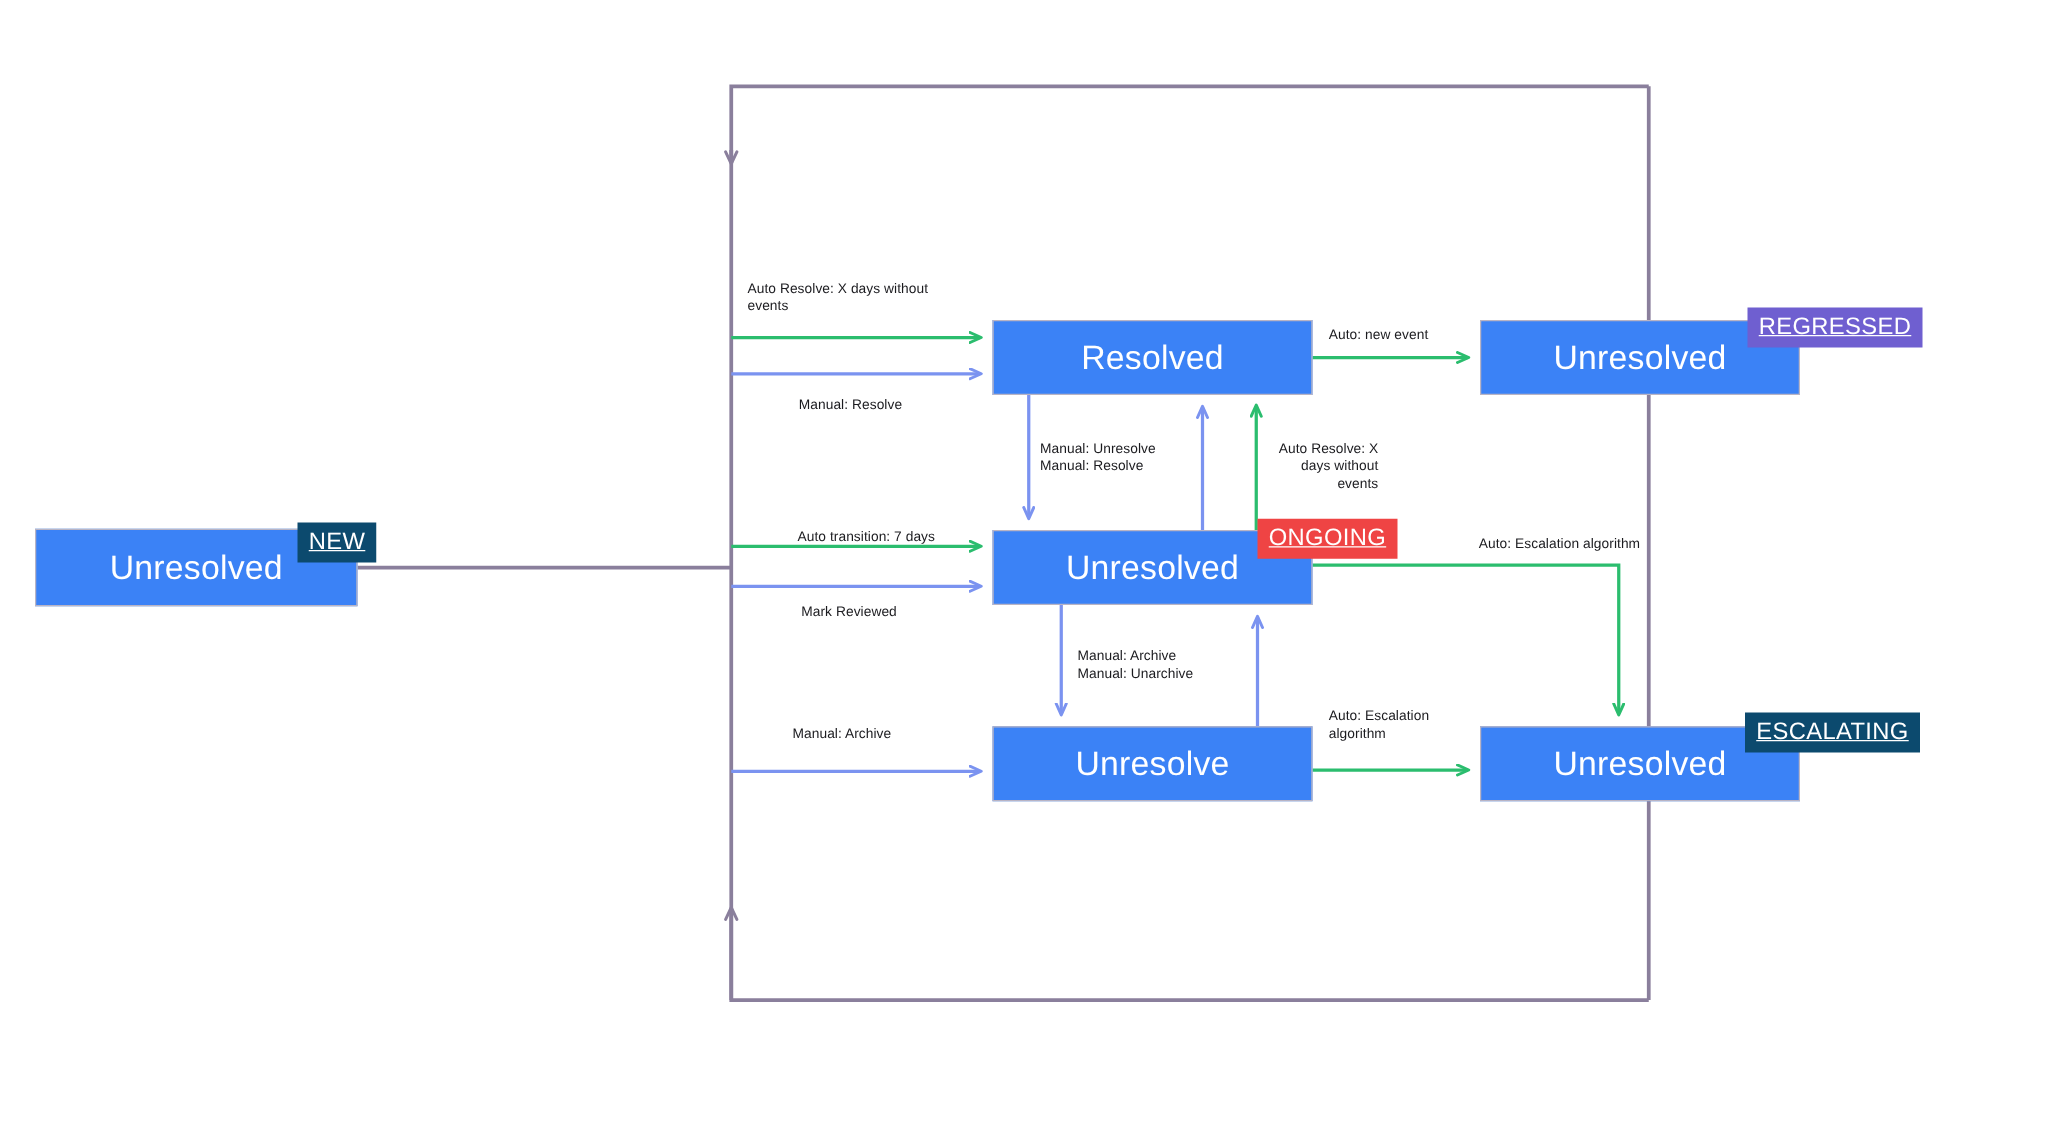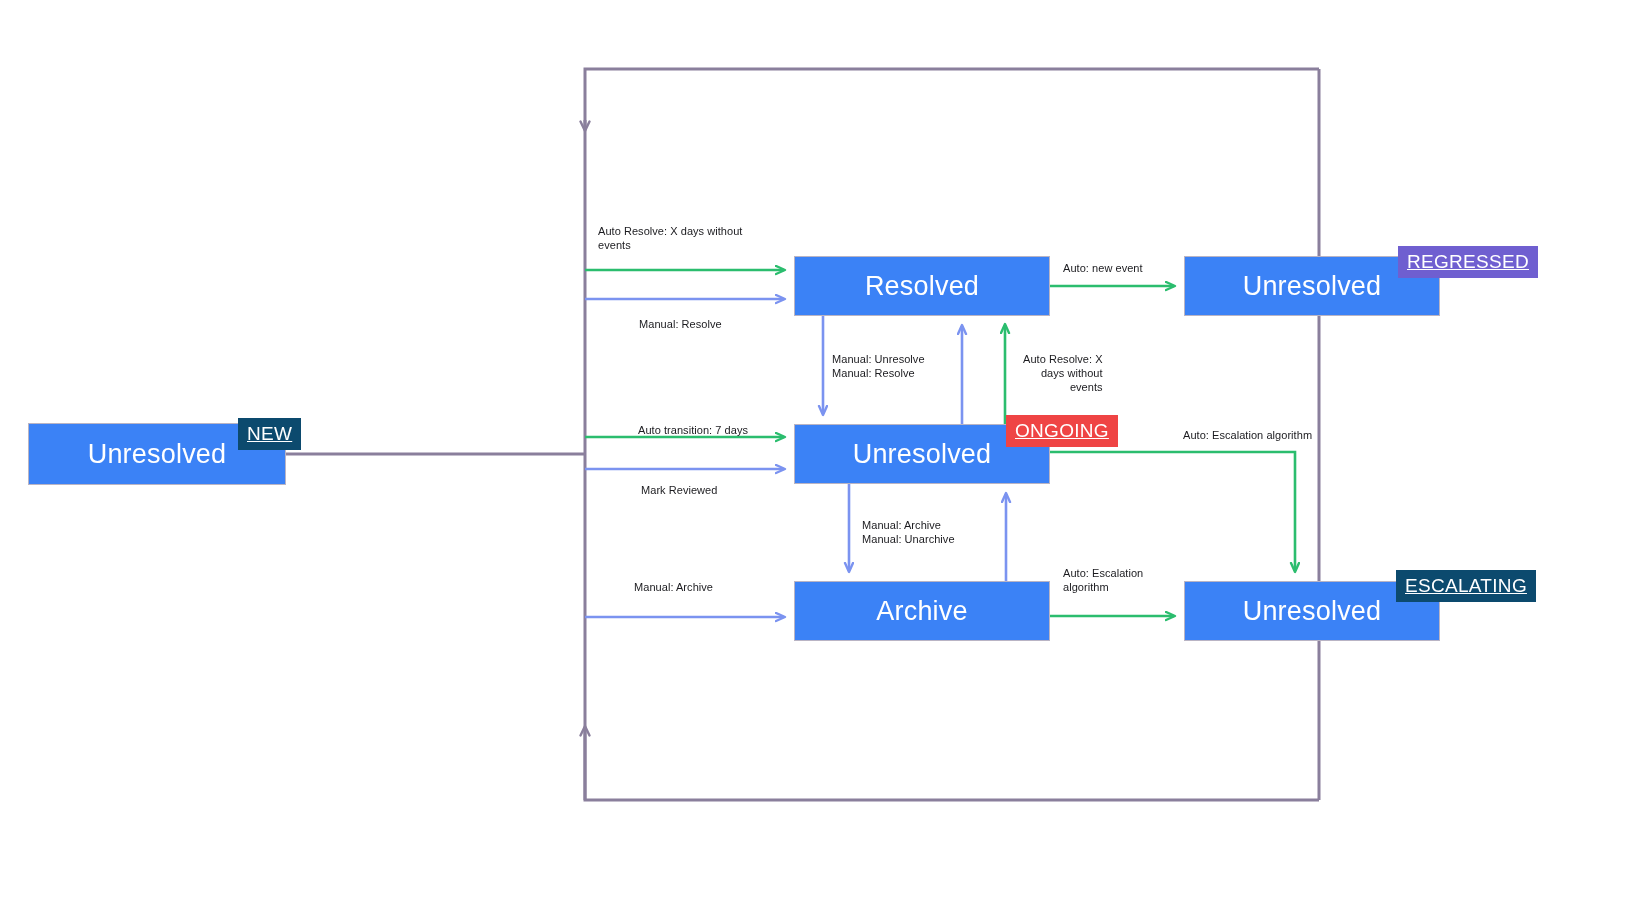--- a/index.html
+++ b/index.html
@@ -128,21 +128,21 @@
 
   <div class="node" style="left:794px; top:256px; width:256px; height:60px;">
     <span>Resolved</span>
   </div>
 
   <div class="node" style="left:794px; top:424px; width:256px; height:60px;">
     <span>Unresolved</span>
   </div>
 
   <div class="node" style="left:794px; top:581px; width:256px; height:60px;">
-    <span>Archive</span>
+    <span>Unresolve</span>
   </div>
 
   <div class="node" style="left:1184px; top:256px; width:256px; height:60px;">
     <span>Unresolved</span>
   </div>
 
   <div class="node" style="left:1184px; top:581px; width:256px; height:60px;">
     <span>Unresolved</span>
   </div>
 

